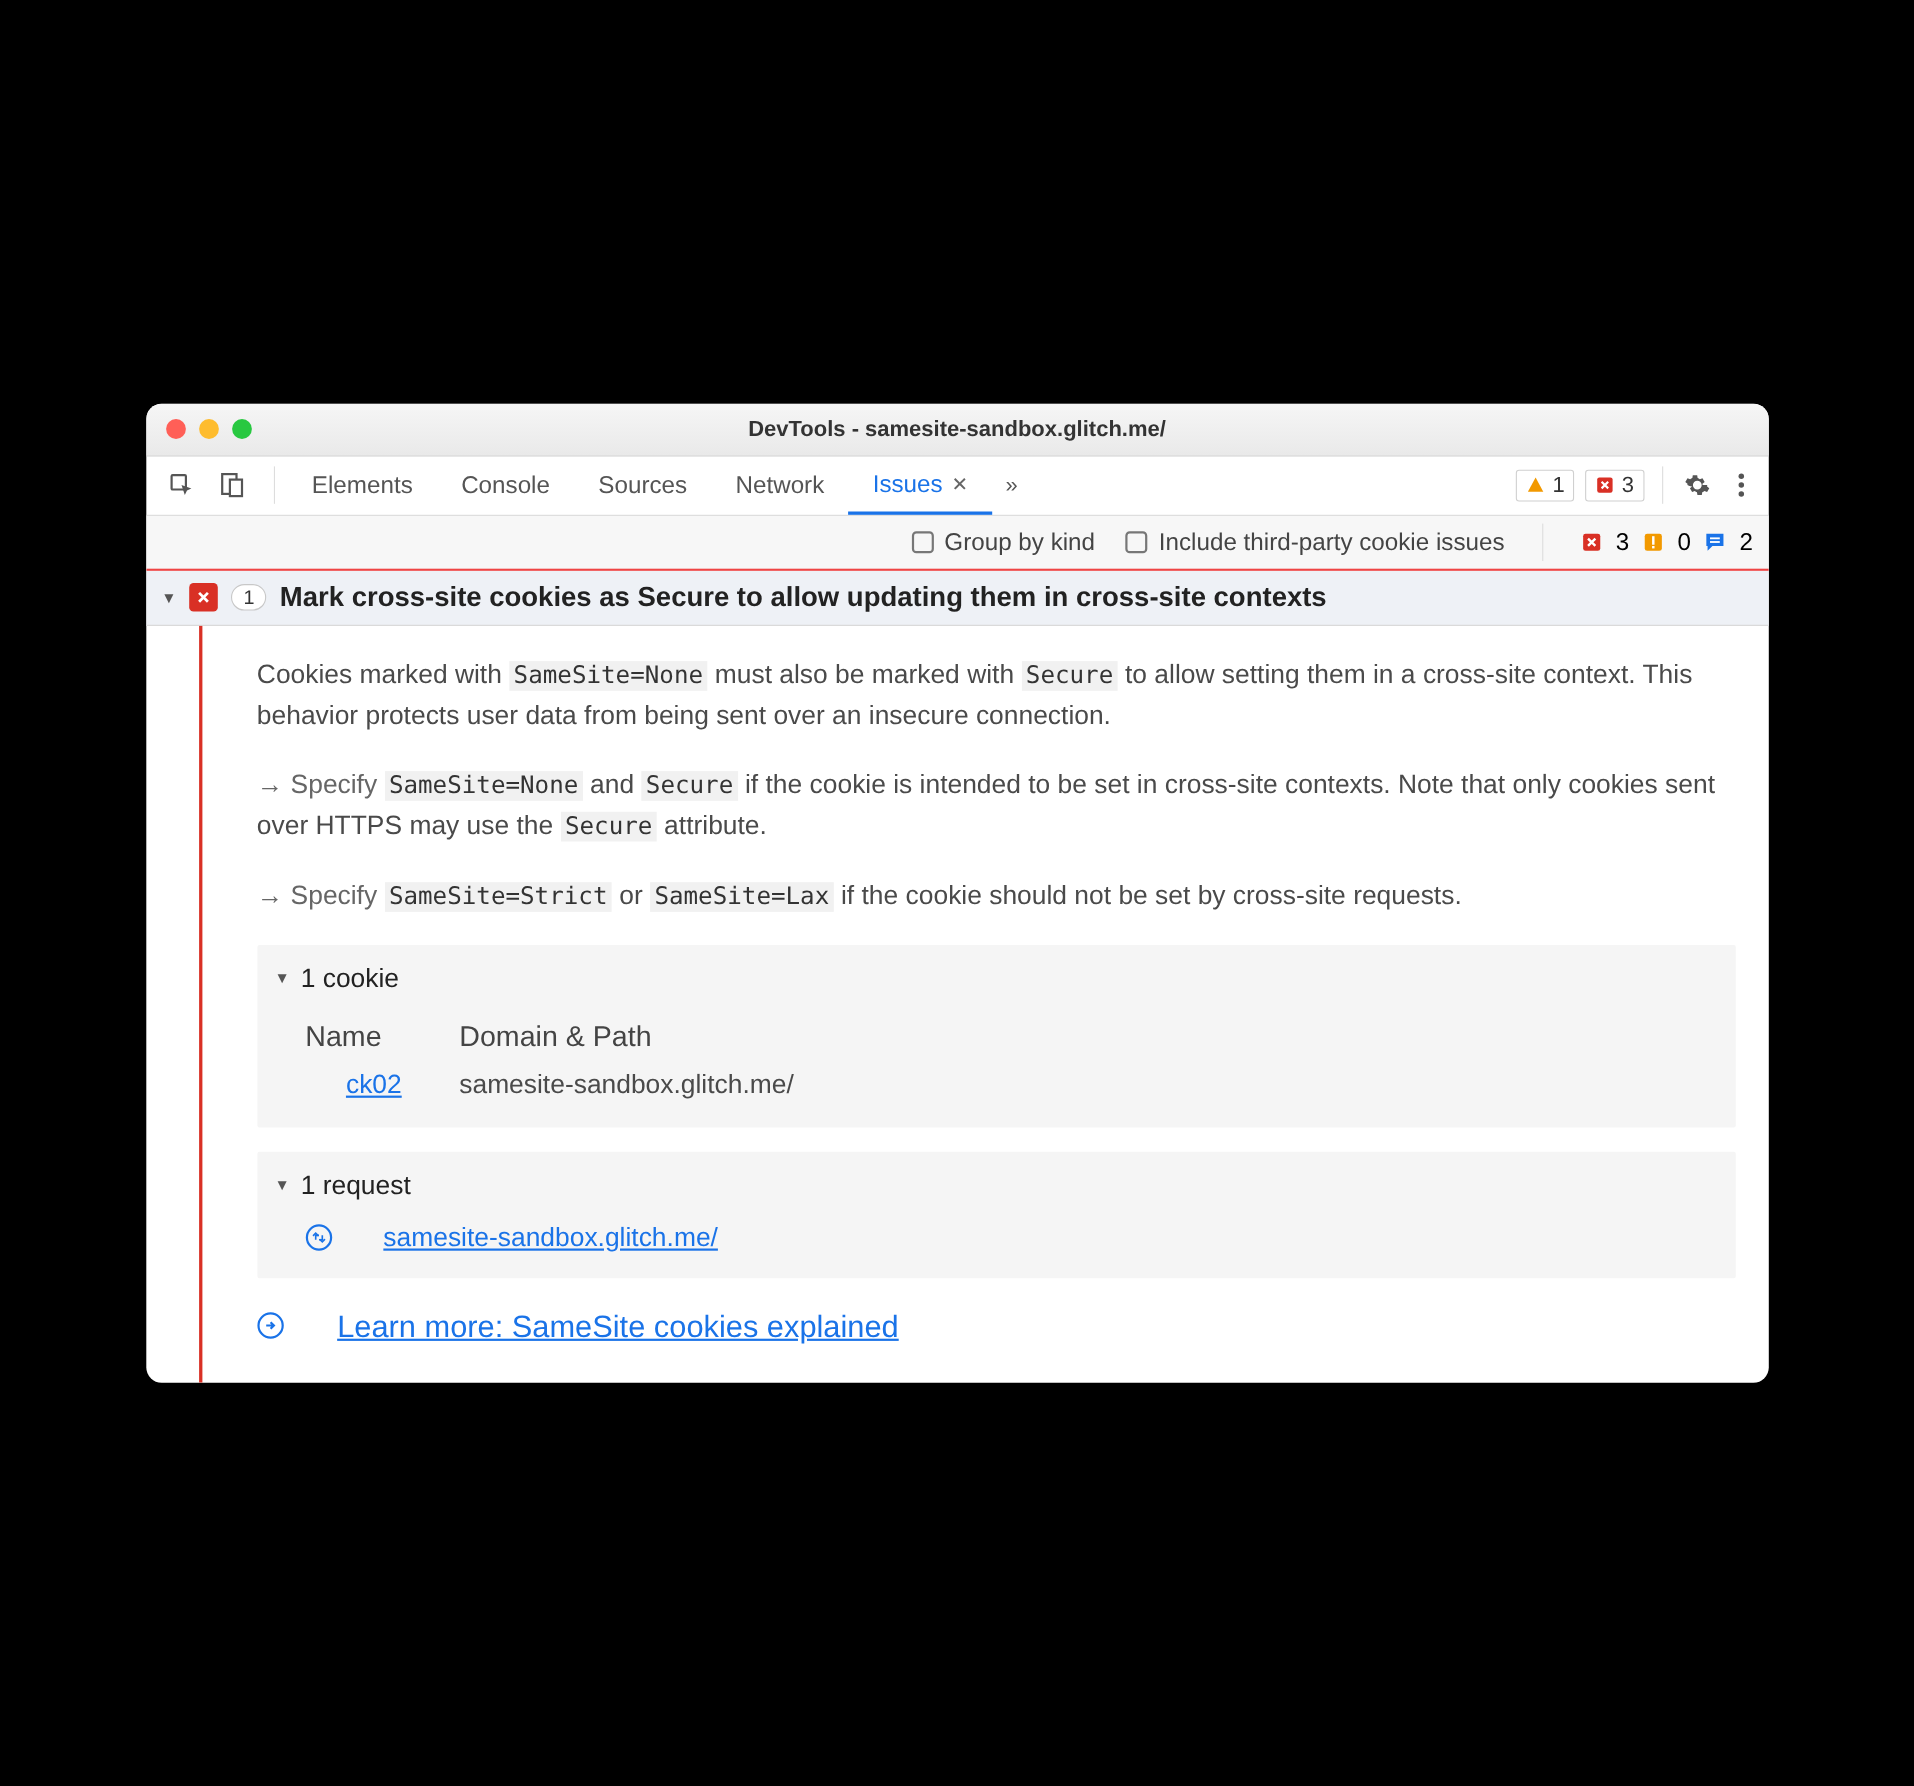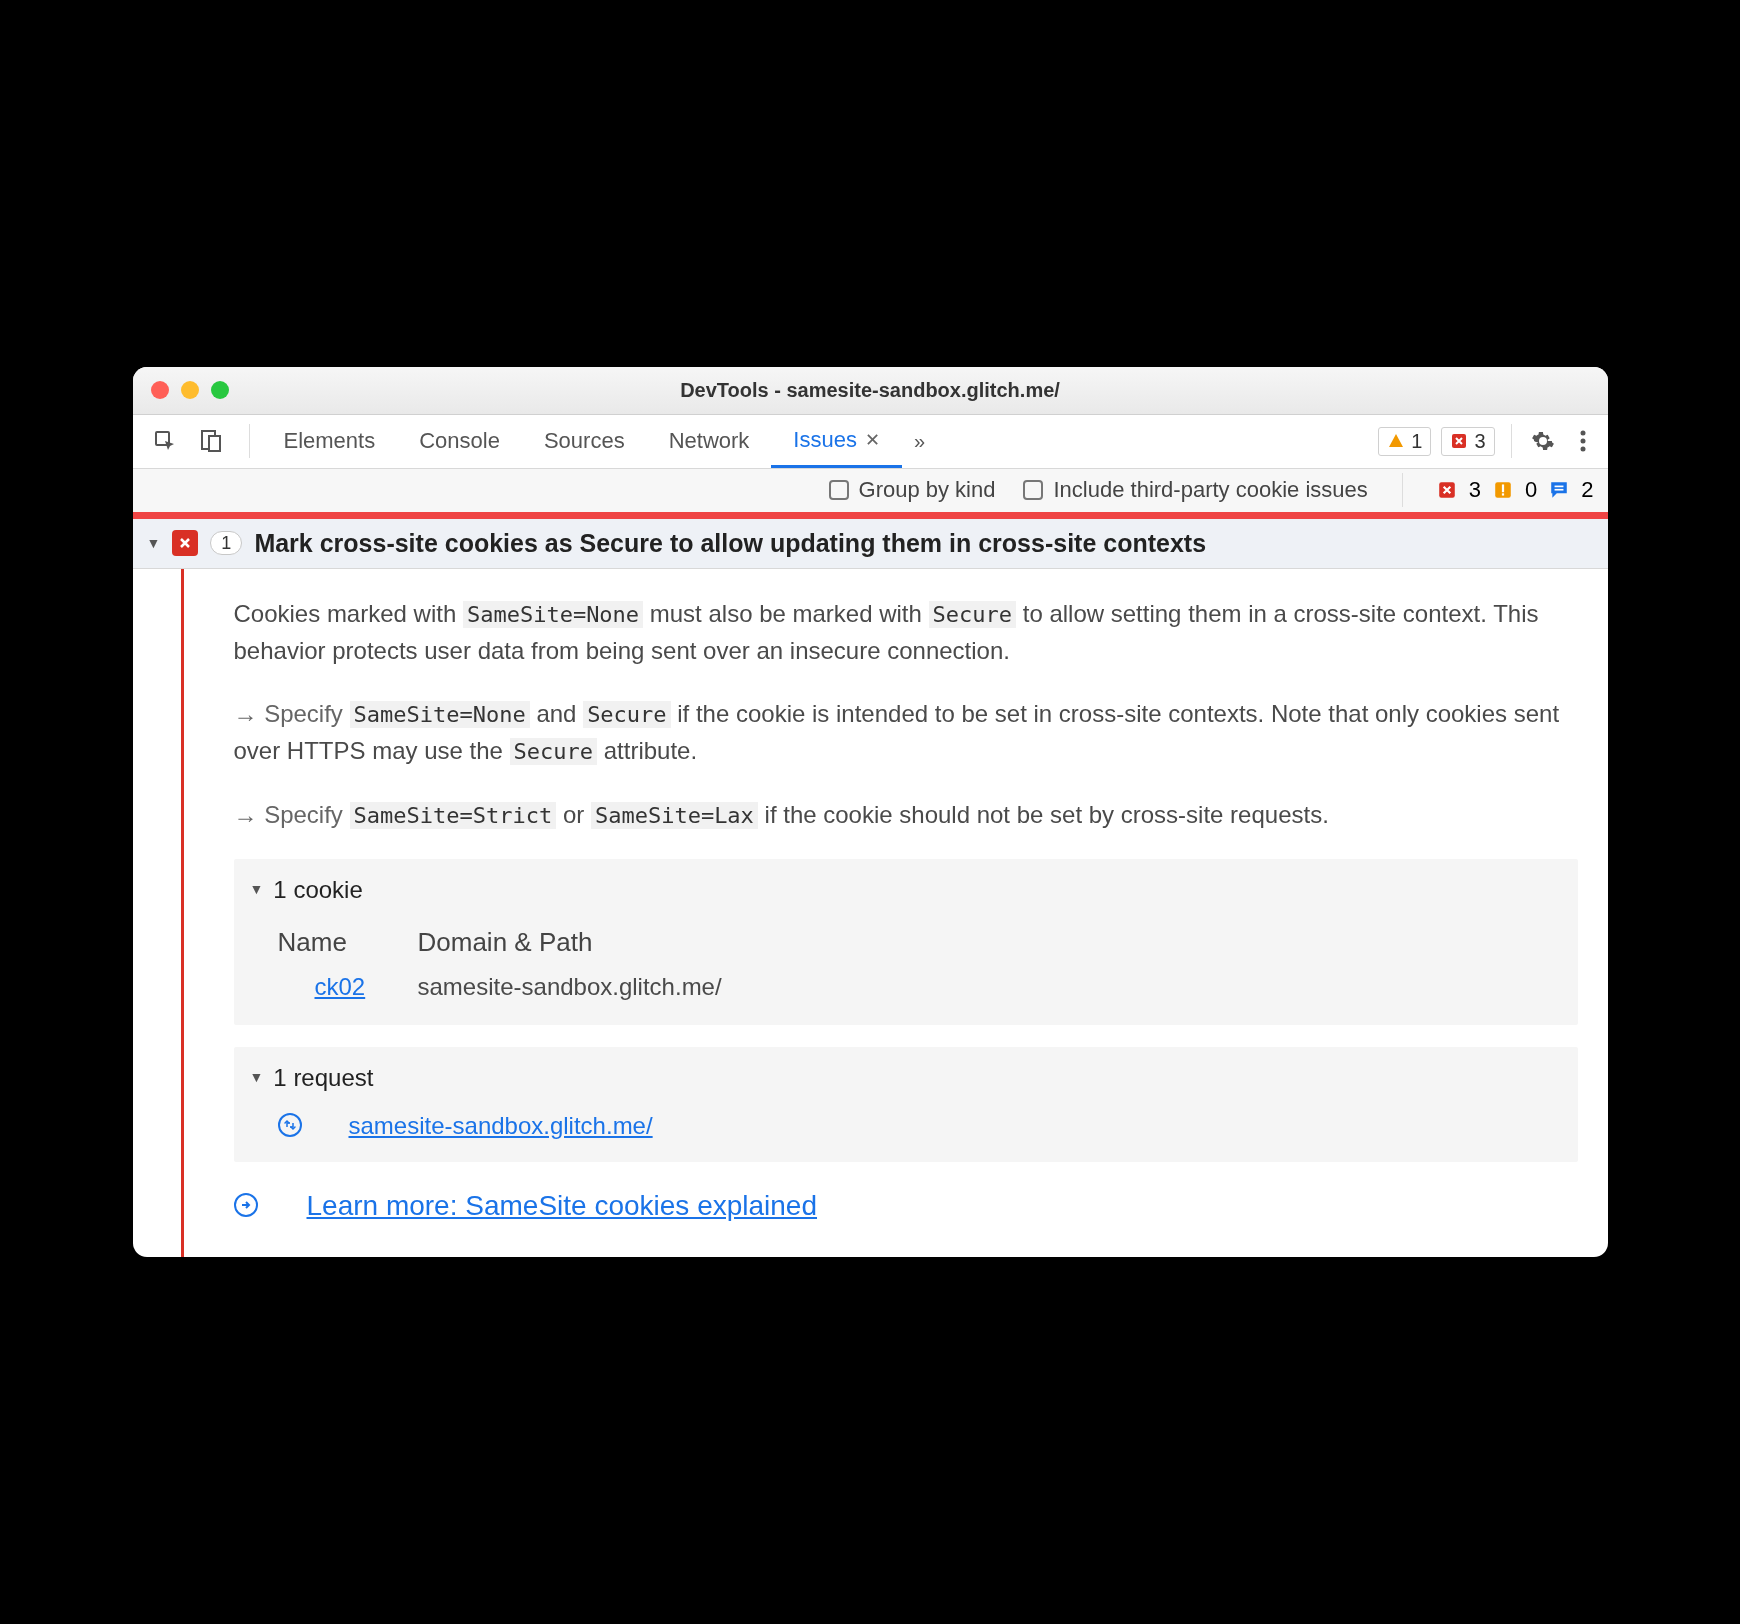--- a/index.html
+++ b/index.html
@@ -51,21 +51,21 @@
 .tab .close { color: #666; font-size: 18px; }
 .chev { color: #555; font-size: 20px; margin-left: 12px; }
 
 .toolbar-right { margin-left: auto; display: flex; align-items: center; gap: 10px; }
 .pill { border: 1px solid #d0d0d0; border-radius: 3px; padding: 2px 8px; display: inline-flex; align-items: center; gap: 6px; font-size: 20px; color: #333; background:#fff; }
 .pill .ico { width: 18px; height: 18px; display:inline-flex; align-items:center; justify-content:center;}
 .gear, .dots { width: 30px; height: 30px; color: #555; display:flex;align-items:center;justify-content:center;cursor:pointer;}
 
 .filterbar {
   height: 50px;
-  border-bottom: 7px solid #ef4444;
+  border-bottom: 2px solid #ef4444;
   background: #f7f7f7;
   display: flex;
   align-items: center;
   justify-content: flex-end;
   padding: 0 14px;
   gap: 28px;
 }
 .checkbox-group { display: flex; align-items: center; gap: 10px; font-size: 22px; color: #444; }
 .checkbox { width: 20px; height: 20px; border: 2px solid #777; border-radius: 4px; }
 .filter-counts { display: flex; align-items: center; gap: 12px; font-size: 22px; }

